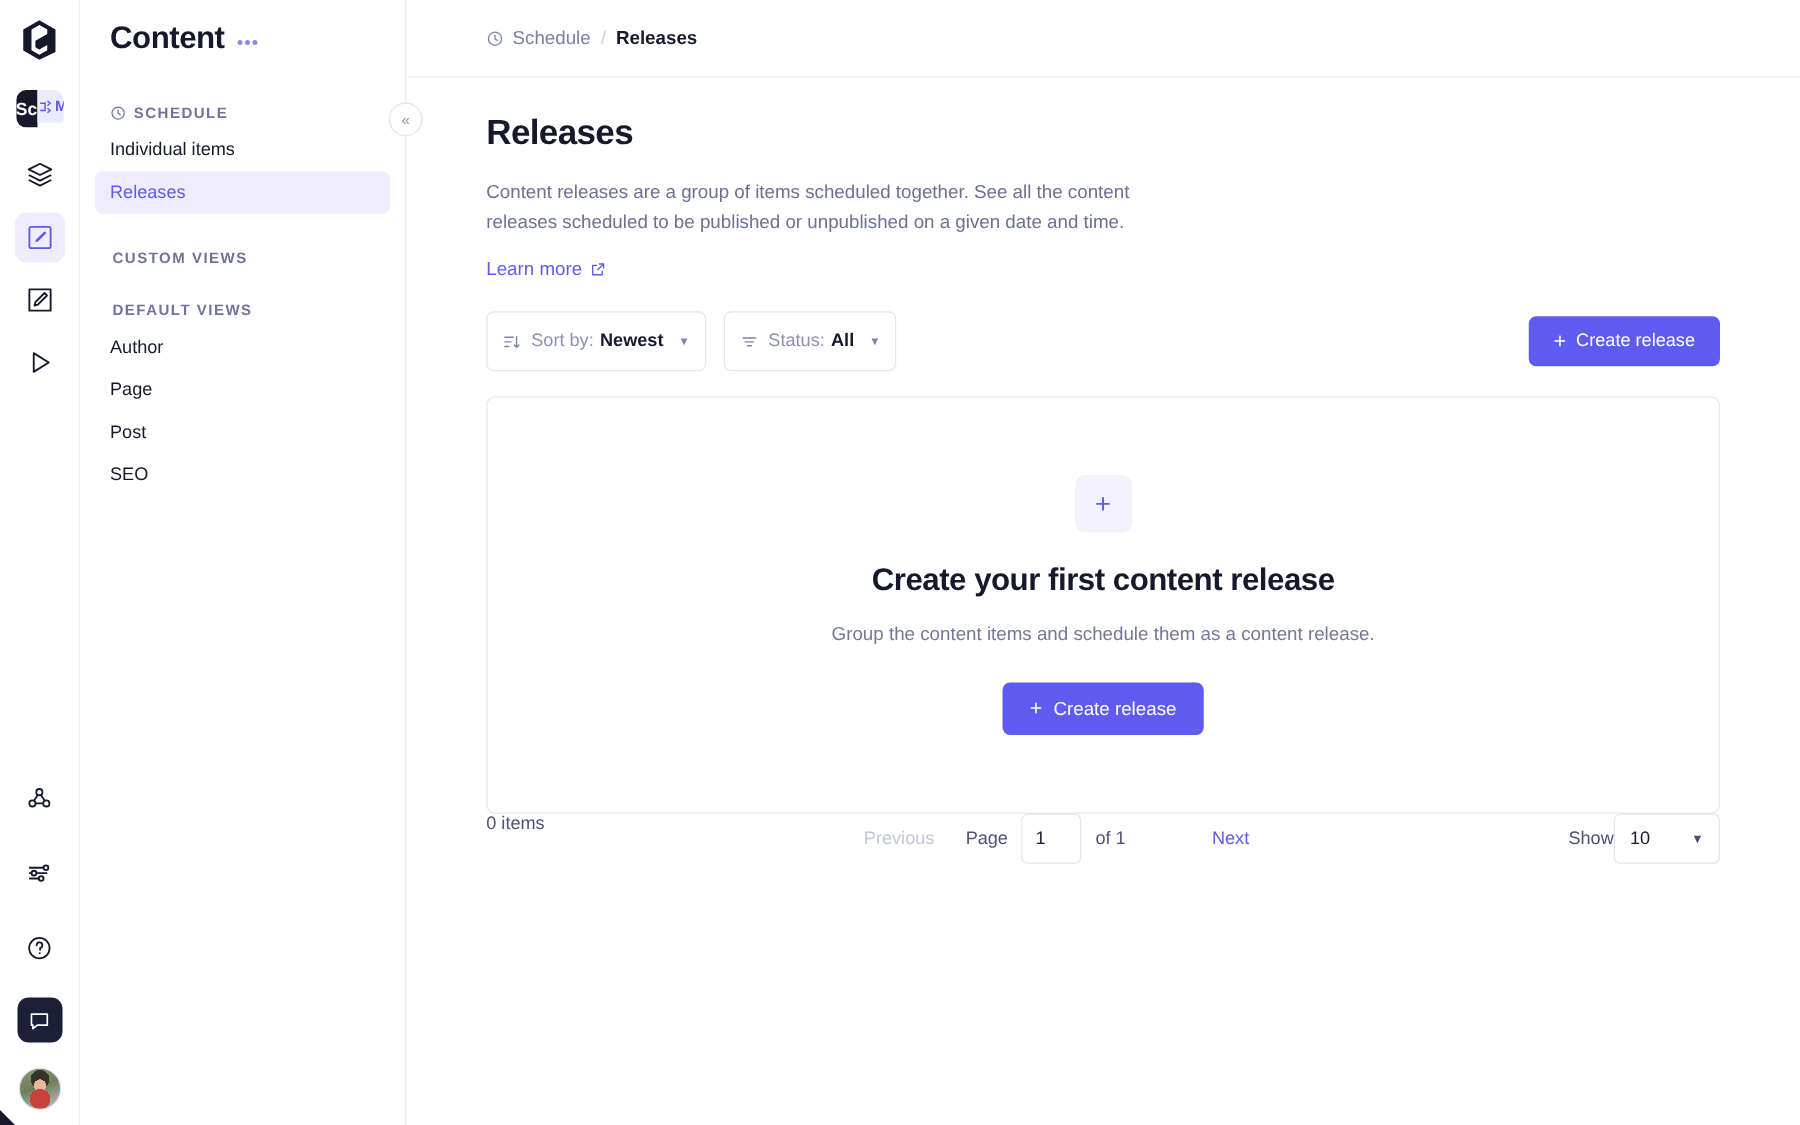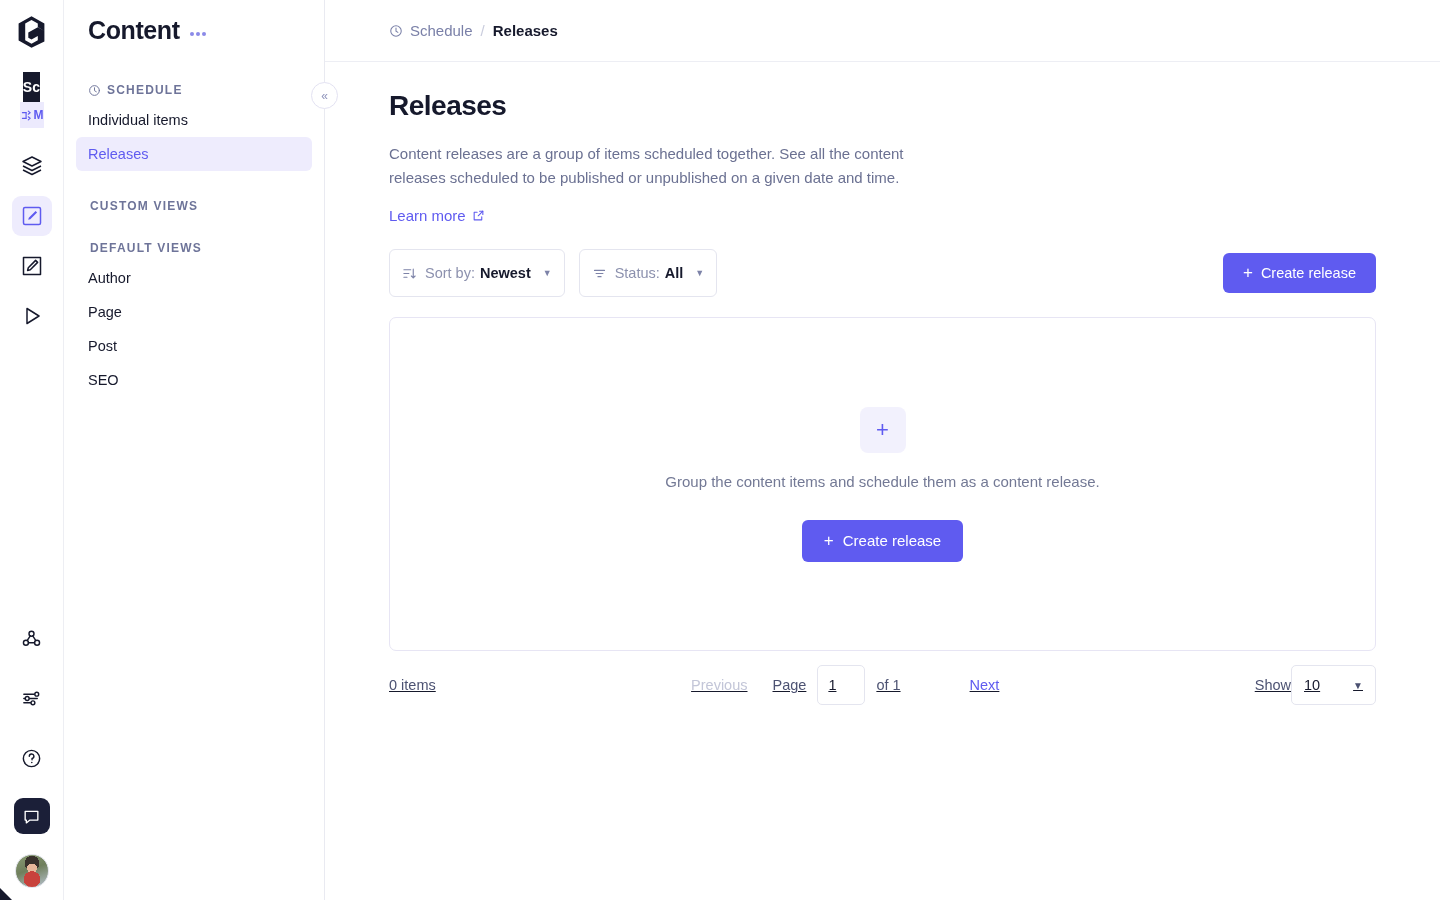--- a/index.html
+++ b/index.html
@@ -19,21 +19,21 @@
     border-right: 1px solid #edeef3;
     display: flex; flex-direction: column; align-items: center;
     flex: 0 0 64px;
     position: relative;
   }
   .rail-logo { margin-top: 10px; width: 44px; height: 44px;
     display: flex; align-items: center; justify-content: center; }
   .rail-badge {
     margin-top: 18px;
     width: 38px; border-radius: 8px; overflow: hidden;
-    display: flex; flex-direction: column; align-items: center;
+    display: flex; flex-direction: row; align-items: flex-start;
   }
   .rail-badge-top {
     background: #16192c; color: #ffffff;
     font-size: 14px; font-weight: bold; letter-spacing: .2px;
     height: 30px; display: flex; align-items: center; justify-content: center;
   }
   .rail-badge-bot {
     background: #eceafd; color: #5f5bf0;
     height: 26px; display: flex; align-items: center; justify-content: center;
     gap: 1px; font-size: 12px; font-weight: 600;
@@ -153,21 +153,21 @@
   .panel-title { margin-top: 24px; font-size: 25px; font-weight: bold; letter-spacing: -0.4px; color: #16192c; }
   .panel-sub { margin-top: 20px; font-size: 15px; color: #737995; }
   .panel .btn-cta {
     margin-top: 30px; height: 42px; border: 0; border-radius: 6px;
     background: #5f5bf0; color: #fff;
     display: inline-flex; align-items: center; gap: 9px;
     padding: 0 22px; font-size: 15px; font-family: inherit;
   }
   .panel .btn-cta .plus { font-size: 17px; line-height: 1; margin-top: -1px; }
 
-  .pager { margin-top: 0; height: 68px; display: flex; align-items: center; font-size: 14.5px; text-decoration: underline; }
+  .pager { margin-top: 0; height: 68px; display: flex; align-items: flex-start; font-size: 14.5px; }
   .pg-items { color: #4c5272; }
   .pg-mid { margin: 0 auto; display: flex; align-items: center; gap: 25px; }
   .pg-prev { color: #c3c6d8; }
   .pg-next { color: #5f5bf0; padding-left: 44px; }
   .pg-pagegrp { display: flex; align-items: center; gap: 11px; color: #4c5272; }
   .pg-input {
     width: 48px; height: 40px; border: 1px solid #e4e5ef; border-radius: 5px;
     background: #fff; font-size: 14.5px; color: #16192c;
     font-family: inherit; padding: 0 10px;
   }
@@ -364,20 +364,21 @@
         </button>
 
         <button class="btn-primary">
           <span class="plus">+</span>
           <span>Create release</span>
         </button>
       </div>
 
       <div class="panel">
         <div class="panel-icon">+</div>
+        <div class="panel-title">Create your first content release</div>
         <div class="panel-sub">Group the content items and schedule them as a content release.</div>
         <button class="btn-cta">
           <span class="plus">+</span>
           <span>Create release</span>
         </button>
       </div>
 
       <div class="pager">
         <div class="pg-items">0 items</div>
 

